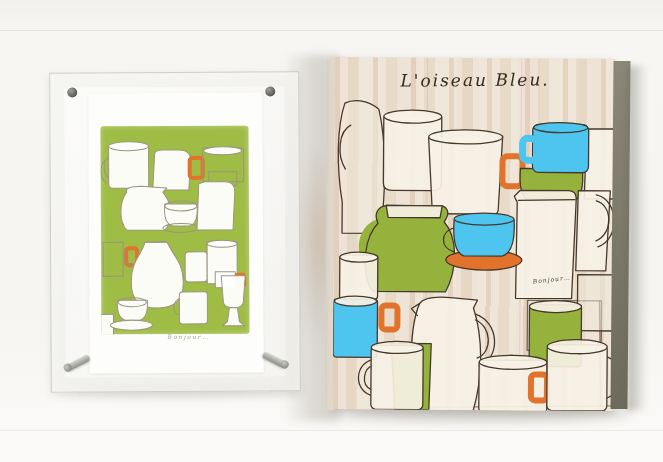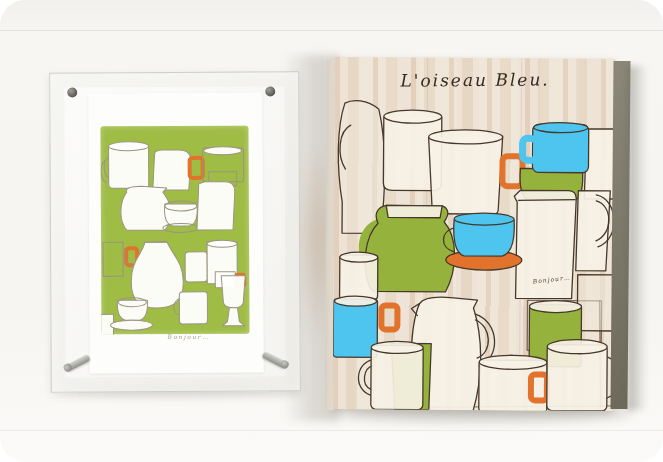--- a/index.html
+++ b/index.html
@@ -1,20 +1,19 @@
 <!DOCTYPE html>
 <html style="--blue: #4ec5ef; --green: #95b23c; --print_green: #9fbc45; --orange: #e2732c; --outline_dark: #46382a; --outline_light: #9b9481; --wood: #e9dfd1; --panel_side: #716e5f; --paper: #fdfdfb; --background: #f5f4f1;"><head>
 <meta charset="utf-8">
 <style>
   html,body{margin:0;padding:0;background:#ffffff;}
   .photo{
     position:relative;width:663px;height:462px;overflow:hidden;
     background:linear-gradient(180deg,#f1f0ed 0px,#f7f6f3 34px,#f6f5f2 300px,#fbfaf8 462px);
     font-family:"DejaVu Sans",sans-serif;
-    border-radius:25px;
   }
   .wall-line{position:absolute;left:0;top:30px;width:663px;height:1px;background:#e3e1dc;}
   .shelf-line{position:absolute;left:0;top:430px;width:663px;height:1px;background:#edebe7;}
 
   
   .shadow-mid{position:absolute;left:283px;top:55px;width:56px;height:366px;
     background:linear-gradient(90deg,rgba(150,143,130,0) 0%,rgba(150,143,130,.30) 55%,rgba(128,120,105,.28) 100%);
     filter:blur(4px);}
   .shadow-warm{position:absolute;left:297px;top:140px;width:42px;height:200px;
     background:radial-gradient(closest-side,rgba(184,146,112,.35),rgba(184,146,112,0));

